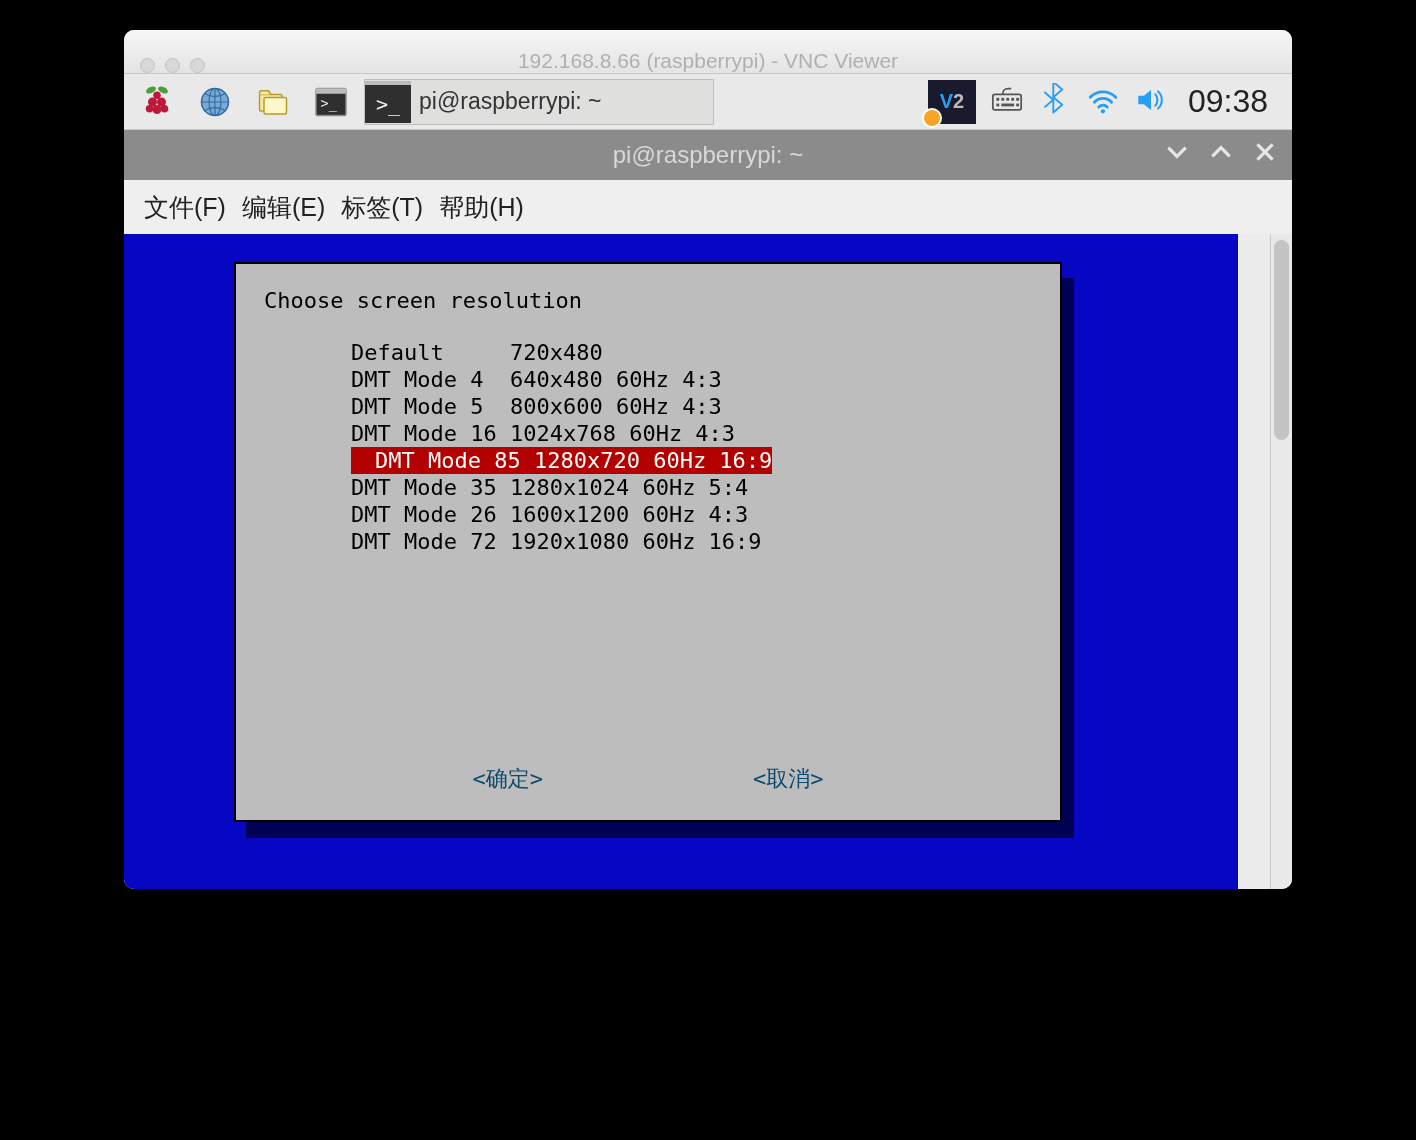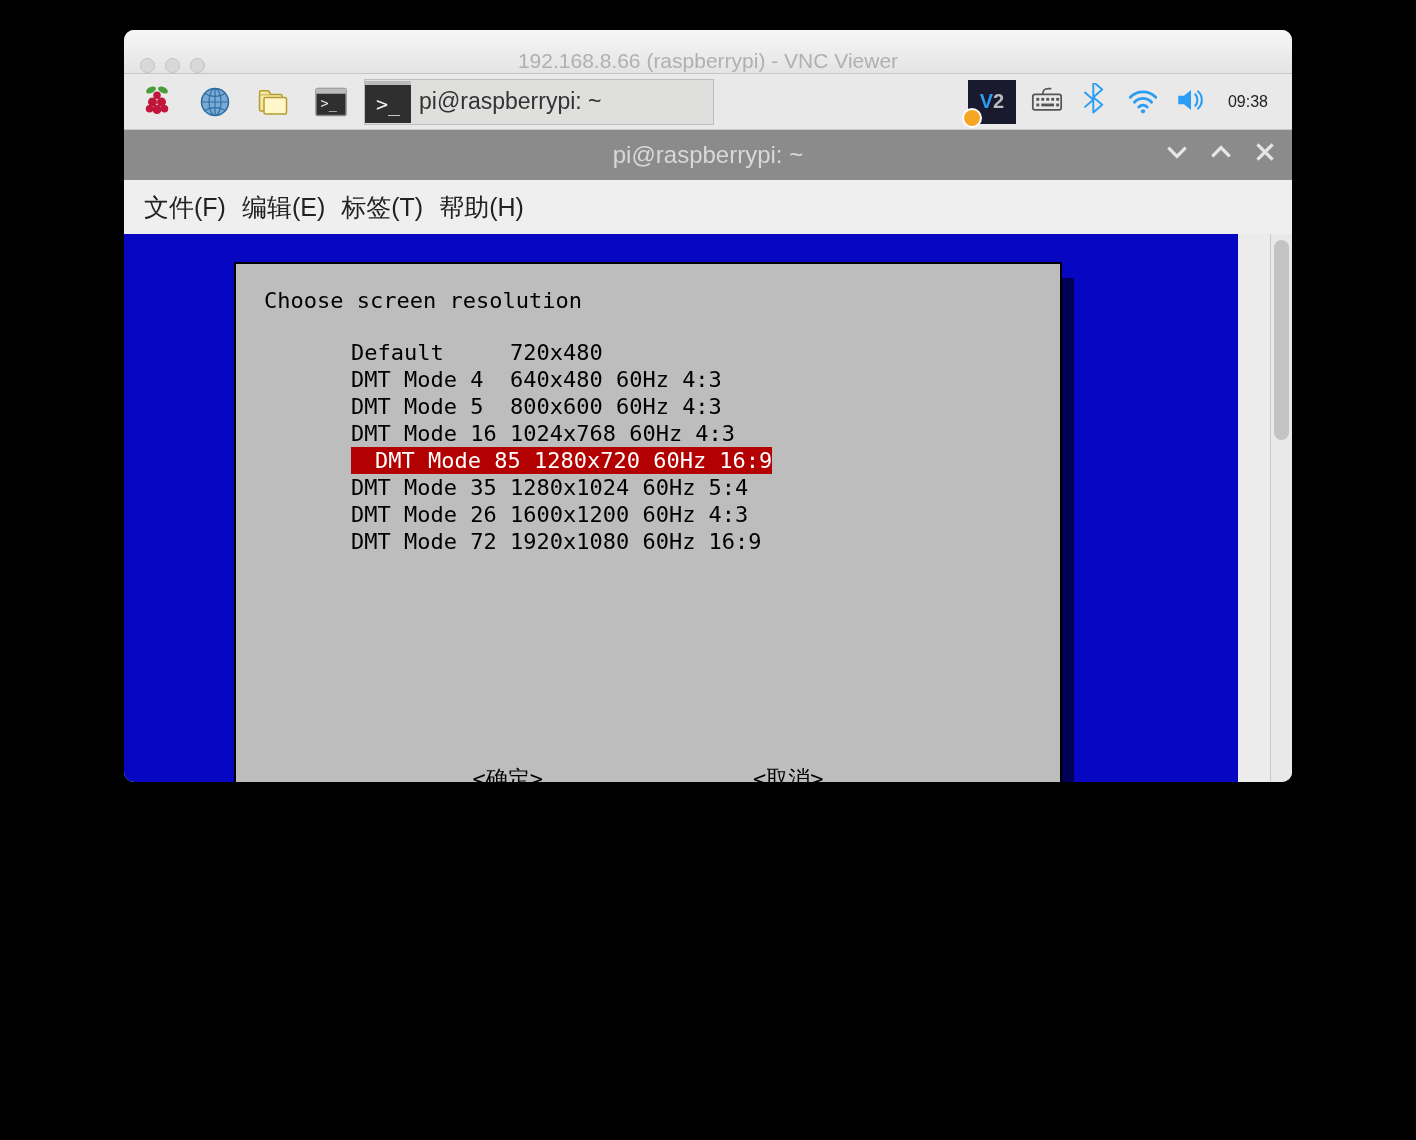--- a/index.html
+++ b/index.html
@@ -70,21 +70,21 @@
   .task-btn .term-mini {
     width: 46px; height: 42px;
     background: #2f2f2f;
     display: flex; align-items: center; justify-content: center;
     color: #eee; font-family: monospace; font-size: 20px;
     border-top: 4px solid #bbb;
   }
   .taskbar .spacer { flex: 1; }
   .tray { display: flex; align-items: center; gap: 14px; padding-right: 10px; }
   .tray svg { width: 34px; height: 34px; }
-  .clock { font-size: 16px; color: #222; padding: 0 6px; }
+  .clock { font-size: 32px; color: #222; padding: 0 6px; }
   .vnc-icon {
     width: 48px; height: 44px; background: #1a1a2e;
     display:flex; align-items:center; justify-content:center;
     color:#2a9df4; font-weight:bold; font-size:20px;
     position:relative; font-family: sans-serif;
   }
   .vnc-icon .v { color:#2a9df4; }
   .vnc-icon .badge {
     position:absolute; left:-6px; bottom:-4px;
     width:20px;height:20px;border-radius:50%;
@@ -110,21 +110,21 @@
     background: #efefef;
     display: flex; align-items: center;
     gap: 16px;
     padding: 0 20px;
     font-size: 25px;
     color: #222;
   }
   
   .term-wrap {
     display:flex;
-    height: 548px;
+    height: 655px;
     gap: 32px;
   }
   .term {
     background: #0707c3;
     flex:1;
     position: relative;
     padding: 28px 108px 28px 108px;
   }
   .scrolltrack {
     width: 22px;
@@ -157,21 +157,21 @@
     color: #000;
   }
   .dlg-title { margin-bottom: 26px; display:inline-block;}
   .options { margin-left: 87px; line-height: 27px; }
   .opt { white-space: pre; }
   .opt.selected { background: #b30000; color: #fff; display:inline-block;padding-left:24px;}
   .dlg-buttons {
     position: absolute; bottom: 26px; left: 0; right: 0;
     display: flex; justify-content: center; gap: 210px;
   }
-  .dlg-btn { font-family: inherit; font-size: 22px; color: #000000; }
+  .dlg-btn { font-family: inherit; font-size: 22px; color: #0c4a6e; }
 </style>
 </head>
 <body>
 
 <div class="window">
 
   <div class="titlebar">
     <div class="traffic">
       <span></span>
       <span></span>

